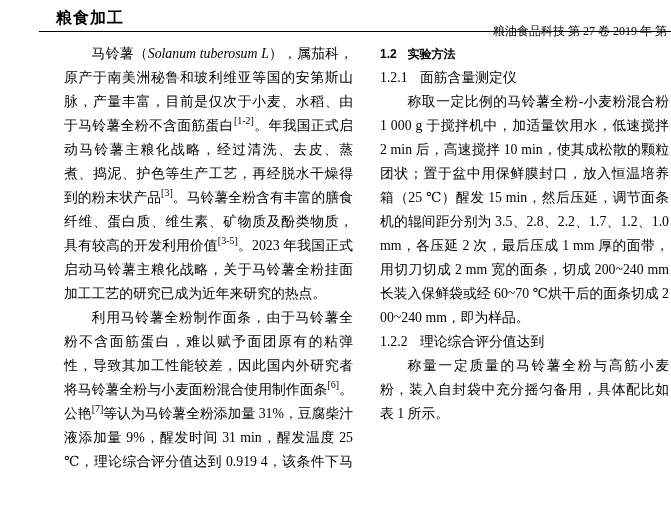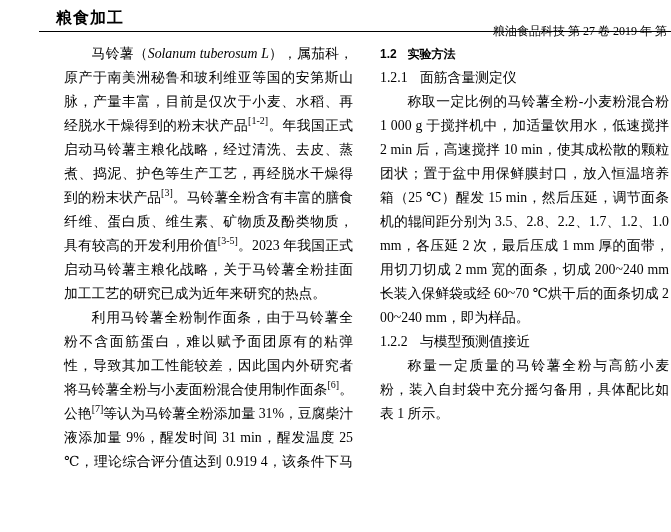--- a/index.html
+++ b/index.html
@@ -48,24 +48,24 @@
 </style>
 </head>
 <body>
 
 <div class="page">
   <div class="hdr-left">粮食加工</div>
   <div class="hdr-right">粮油食品科技 第 27 卷 2019 年 第 1 期</div>
   <div class="rule"></div>
   <div class="columns">
     <div class="col">
-        <p class="para indent"><span>马铃薯（</span><em>Solanum tuberosum L</em><span>），属茄科，原产于南美洲秘鲁和玻利维亚等国的安第斯山脉，产量丰富，目前是仅次于小麦、水稻、再经脱水干燥得到的粉末状产品</span><sup>[1-2]</sup><span>。年我国正式启动马铃薯主粮化战略，经过清洗、去皮、蒸煮、捣泥、护色等生产工艺，再经脱水干燥得到的粉末状产品</span><sup>[3]</sup><span>。马铃薯全粉含有丰富的膳食纤维、蛋白质、维生素、矿物质及酚类物质，具有较高的开发利用价值</span><sup>[3-5]</sup><span>。2023 年我国正式启动马铃薯主粮化战略，关于马铃薯全粉挂面加工工艺的研究已成为近年来研究的热点。</span></p>
+        <p class="para indent"><span>马铃薯（</span><em>Solanum tuberosum L</em><span>），属茄科，原产于南美洲秘鲁和玻利维亚等国的安第斯山脉，产量丰富，目前是仅次于小麦、水稻、由于马铃薯全粉不含面筋蛋白</span><sup>[1-2]</sup><span>。年我国正式启动马铃薯主粮化战略，经过清洗、去皮、蒸煮、捣泥、护色等生产工艺，再经脱水干燥得到的粉末状产品</span><sup>[3]</sup><span>。马铃薯全粉含有丰富的膳食纤维、蛋白质、维生素、矿物质及酚类物质，具有较高的开发利用价值</span><sup>[3-5]</sup><span>。2023 年我国正式启动马铃薯主粮化战略，关于马铃薯全粉挂面加工工艺的研究已成为近年来研究的热点。</span></p>
         <p class="para indent"><span>利用马铃薯全粉制作面条，由于马铃薯全粉不含面筋蛋白，难以赋予面团原有的粘弹性，导致其加工性能较差，因此国内外研究者将马铃薯全粉与小麦面粉混合使用制作面条</span><sup>[6]</sup><span>。公艳</span><sup>[7]</sup><span>等认为马铃薯全粉添加量 31%，豆腐柴汁液添加量 9%，醒发时间 31 min，醒发温度 25 ℃，理论综合评分值达到 0.919 4，该条件下马铃薯挂面综合评分达 0.911 6，与模型预测值接近。郭祥想</span><sup>[8]</sup><span>等认为当马铃薯全粉添加量为 15%、和面时间 10 min、醒发温度 30 ℃、醒发时间 40 min 时，</span></p>
       </div>
     <div class="col">
         <p class="h1"><span class="hnum">1.2</span><span>实验方法</span></p>
         <p class="h2"><span class="hnum">1.2.1</span><span>面筋含量测定仪</span></p>
         <p class="para indent"><span>称取一定比例的马铃薯全粉-小麦粉混合粉 1 000 g 于搅拌机中，加适量饮用水，低速搅拌 2 min 后，高速搅拌 10 min，使其成松散的颗粒团状；置于盆中用保鲜膜封口，放入恒温培养箱（25 ℃）醒发 15 min，然后压延，调节面条机的辊间距分别为 3.5、2.8、2.2、1.7、1.2、1.0 mm，各压延 2 次，最后压成 1 mm 厚的面带，用切刀切成 2 mm 宽的面条，切成 200~240 mm 长装入保鲜袋或经 60~70 ℃烘干后的面条切成 200~240 mm，即为样品。</span></p>
-        <p class="h2"><span class="hnum">1.2.2</span><span>与模型预测值接近</span></p>
+        <p class="h2"><span class="hnum">1.2.2</span><span>理论综合评分值达到</span></p>
         <p class="para indent"><span>称量一定质量的马铃薯全粉与高筋小麦粉，装入自封袋中充分摇匀备用，具体配比如表 1 所示。</span></p>
       </div>
   </div>
 </div>
 
 </body></html>

